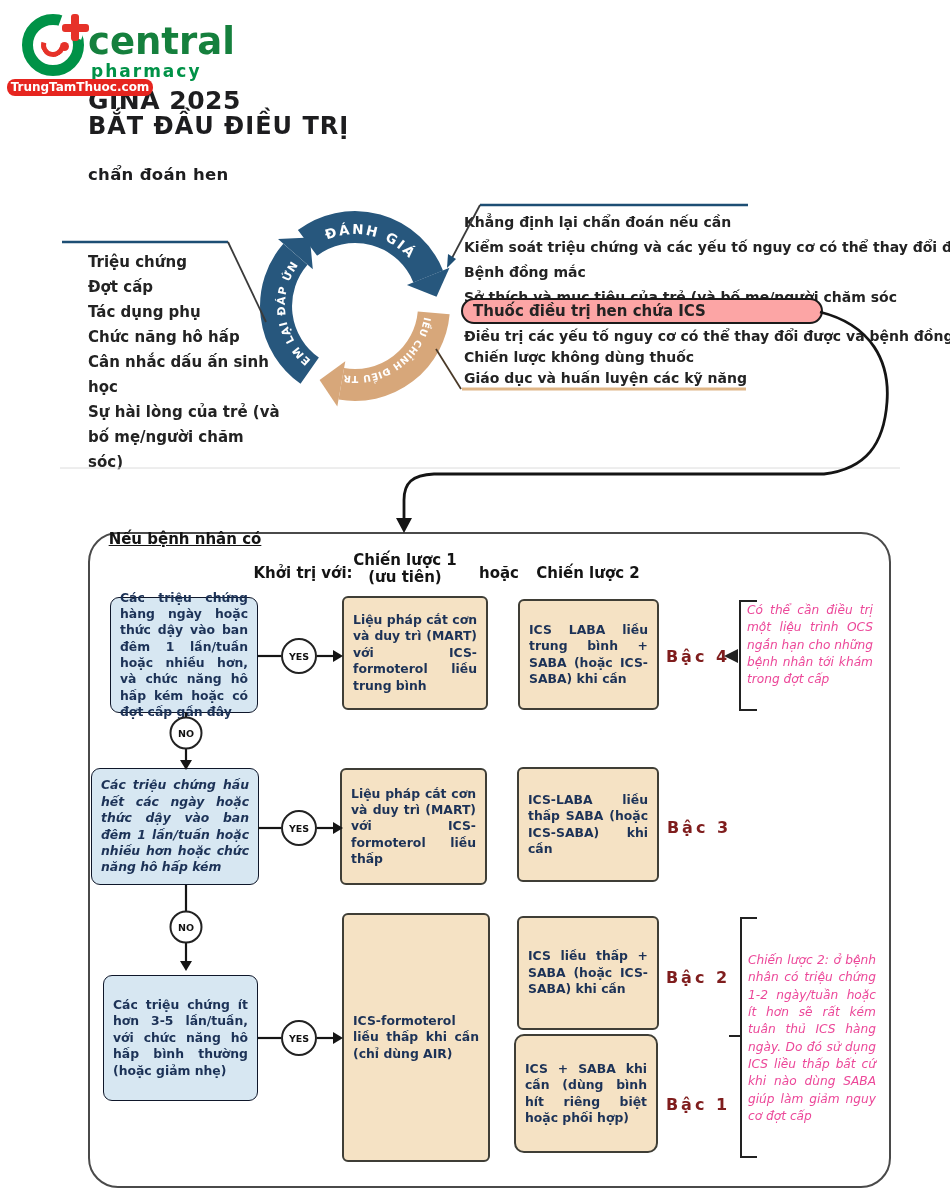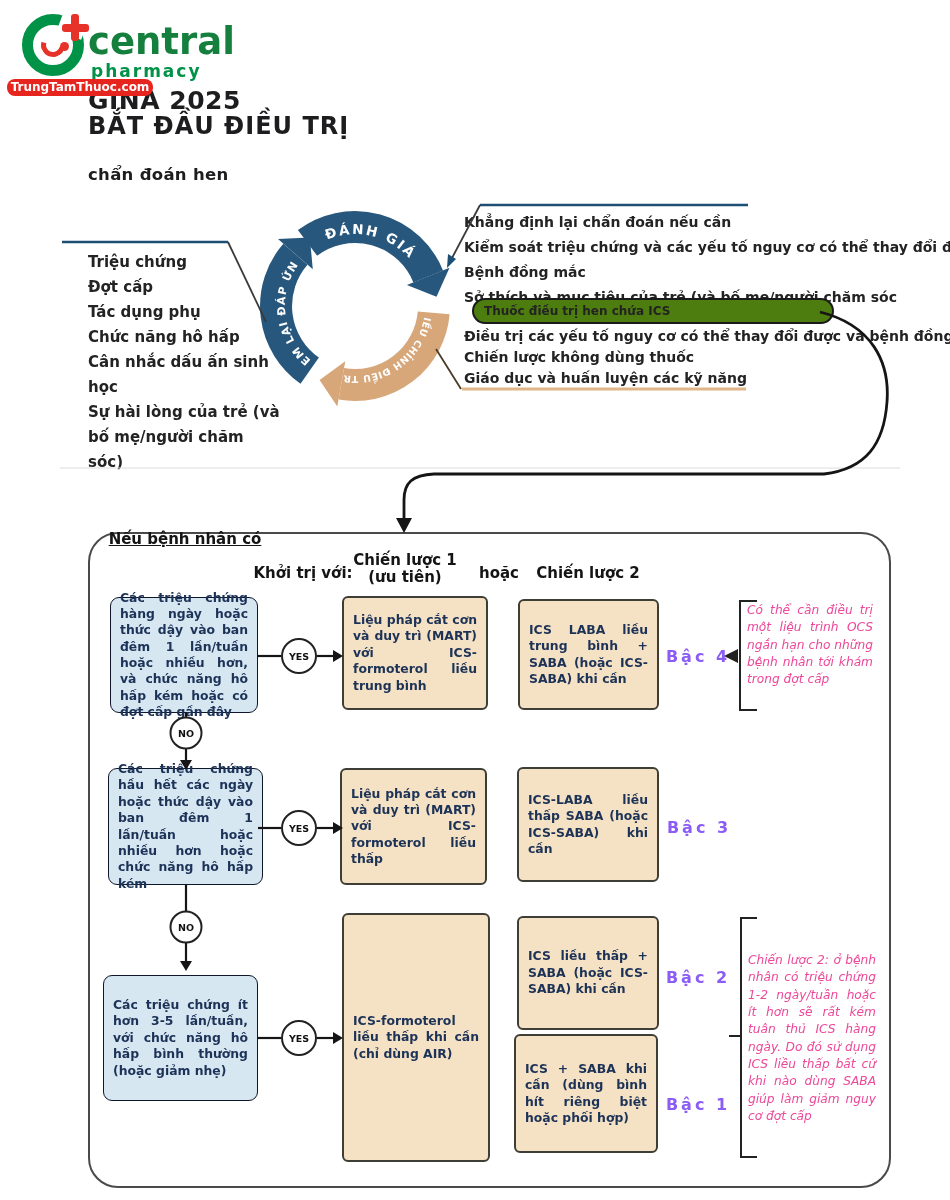--- a/index.html
+++ b/index.html
@@ -23,33 +23,33 @@
   
   .title{position:absolute;left:88px;top:86px;font-size:25px;font-weight:800;letter-spacing:.5px;z-index:1;}
   .heading{position:absolute;left:88px;top:112px;font-size:24px;font-weight:800;letter-spacing:1px;}
   .sub1{position:absolute;left:88px;top:141px;font-size:16.5px;font-weight:700;letter-spacing:.3px;}
   .sub2{position:absolute;left:88px;top:165px;font-size:16.5px;font-weight:700;letter-spacing:.3px;}
 
   
   .review-list{position:absolute;left:88px;top:250px;width:195px;font-size:15px;font-weight:600;line-height:25px;color:#232323;}
   .assess-list{position:absolute;left:464px;top:210px;width:440px;font-size:14px;font-weight:600;line-height:25px;color:#232323;white-space:nowrap;}
   .adjust-list{position:absolute;left:464px;top:326px;width:440px;font-size:14px;font-weight:600;line-height:21px;color:#232323;white-space:nowrap;}
-  .pill{position:absolute;left:472px;top:298px;width:348px;height:22px;border:2px solid #1a1a1a;border-radius:13px;
-        font-size:12px;font-weight:600;line-height:22px;padding-left:10px;background:#4d7c0f;color:#232323;white-space:nowrap;}
+  .pill{position:absolute;left:461px;top:298px;width:348px;height:22px;border:2px solid #1a1a1a;border-radius:13px;
+        font-size:15px;font-weight:600;line-height:22px;padding-left:10px;background:#fca5a5;color:#232323;white-space:nowrap;}
 
   
   .flow-box{position:absolute;left:88px;top:532px;width:799px;height:652px;border:2px solid #4a4a4a;border-radius:30px;background:#fff;}
   .col-h{position:absolute;font-size:15px;font-weight:800;text-align:center;color:#141414;}
 
   .node{position:absolute;display:flex;align-items:center;border-radius:7px;
         font-size:12.4px;font-weight:700;line-height:1.32;color:#1c3257;
         padding:8px 9px;box-sizing:border-box;text-align:justify;}
   .blue{background:#d7e7f2;border:1px solid #0f172a;border-radius:9px;}
   .tan{background:#f5e2c4;border:2px solid #3f3e36;border-radius:6px;}
-  .bac{position:absolute;font-size:16px;font-weight:800;letter-spacing:3px;color:#8b5cf6;text-align:center;}
+  .bac{position:absolute;font-size:16px;font-weight:800;letter-spacing:3px;color:#7f1d1d;text-align:center;}
   .note{position:absolute;font-size:12.2px;font-weight:400;font-style:italic;color:#ec4899;line-height:1.42;text-align:justify;}
 </style>
 </head>
 <body>
 
 <div class="page">
 
   <div>
     <div class="logo-ring"></div>
     <div class="logo-gap"></div>
@@ -130,42 +130,42 @@
     </div>
   <div class="node tan" style="left:342px;top:596px;width:146px;height:114px;">
       <span>Liệu pháp cắt cơn và duy trì (MART) với ICS-formoterol liều trung bình</span>
     </div>
   <div class="node tan" style="left:518px;top:599px;width:141px;height:111px;">
       <span>ICS LABA liều trung bình + SABA (hoặc ICS-SABA) khi cần</span>
     </div>
   <div class="bac" style="left:662px;top:647px;width:72px;">Bậc 4</div>
   <div class="note" style="left:747px;top:602px;width:126px;">Có thể cần điều trị một liệu trình OCS ngắn hạn cho những bệnh nhân tới khám trong đợt cấp</div>
 
-  <div class="node blue" style="left:108px;top:768px;width:155px;height:117px;">
+  <div class="node blue" style="left:91px;top:768px;width:168px;height:117px;font-style:italic;">
       <span>Các triệu chứng hầu hết các ngày hoặc thức dậy vào ban đêm 1 lần/tuần hoặc nhiều hơn hoặc chức năng hô hấp kém</span>
     </div>
   <div class="node tan" style="left:340px;top:768px;width:147px;height:117px;">
       <span>Liệu pháp cắt cơn và duy trì (MART) với ICS-formoterol liều thấp</span>
     </div>
   <div class="node tan" style="left:517px;top:767px;width:142px;height:115px;">
       <span>ICS-LABA liều thấp SABA (hoặc ICS-SABA) khi cần</span>
     </div>
   <div class="bac" style="left:664px;top:818px;width:70px;">Bậc 3</div>
 
   <div class="node blue" style="left:103px;top:975px;width:155px;height:126px;">
       <span>Các triệu chứng ít hơn 3-5 lần/tuần, với chức năng hô hấp bình thường (hoặc giảm nhẹ)</span>
     </div>
   <div class="node tan" style="left:342px;top:913px;width:148px;height:249px;">
       <span>ICS-formoterol liều thấp khi cần (chỉ dùng AIR)</span>
     </div>
   <div class="node tan" style="left:517px;top:916px;width:142px;height:114px;">
       <span>ICS liều thấp + SABA (hoặc ICS-SABA) khi cần</span>
     </div>
   <div class="bac" style="left:662px;top:968px;width:72px;">Bậc 2</div>
-  <div class="node tan" style="left:514px;top:1034px;width:144px;height:119px;">
+  <div class="node tan" style="left:514px;top:1034px;width:144px;height:119px;border-radius:10px;">
       <span>ICS + SABA khi cần (dùng bình hít riêng biệt hoặc phối hợp)</span>
     </div>
   <div class="bac" style="left:662px;top:1095px;width:72px;">Bậc 1</div>
   <div class="note" style="left:748px;top:952px;width:128px;">Chiến lược 2: ở bệnh nhân có triệu chứng 1-2 ngày/tuần hoặc ít hơn sẽ rất kém tuân thủ ICS hàng ngày. Do đó sử dụng ICS liều thấp bất cứ khi nào dùng SABA giúp làm giảm nguy cơ đợt cấp</div>
 
   <svg class="abs" style="left:0;top:0;pointer-events:none;" width="950" height="1200" viewBox="0 0 950 1200" xmlns="http://www.w3.org/2000/svg">
 
     <line x1="60" y1="468" x2="900" y2="468" stroke="#dcdcdc" stroke-width="1"></line>
 
     <line x1="62" y1="242" x2="228" y2="242" stroke="#1d4e74" stroke-width="2.6"></line>

